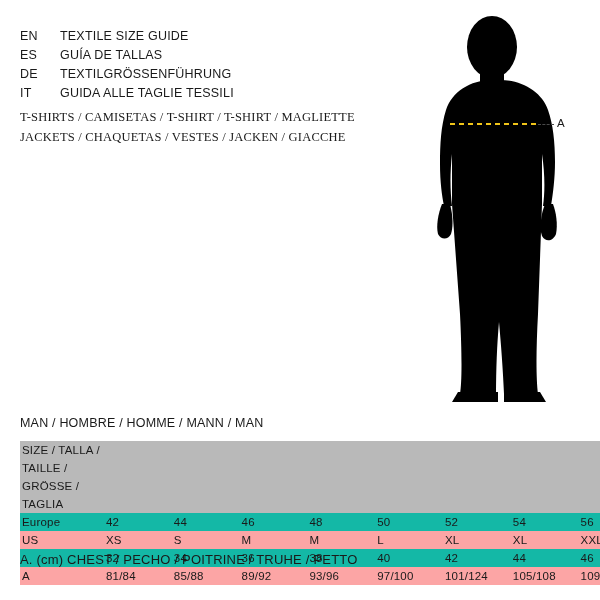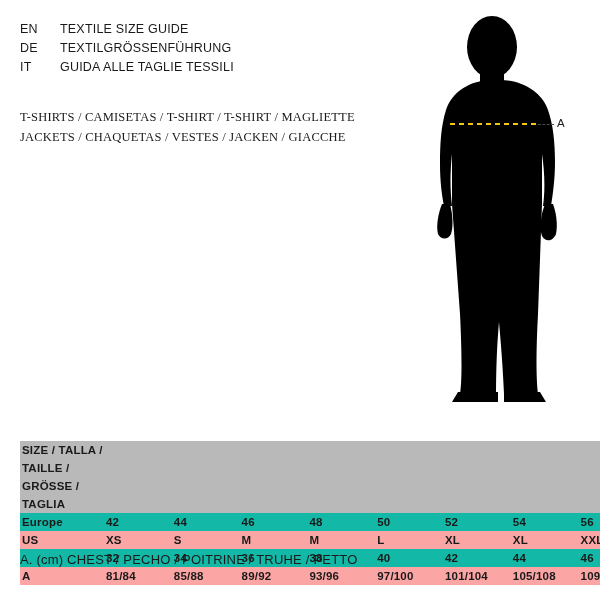--- a/index.html
+++ b/index.html
@@ -18,21 +18,21 @@
   .page {
     position: relative;
     width: 600px;
     height: 600px;
   }
 
   
   .lang-block {
     position: absolute;
     left: 20px;
-    top: 22px;
+    top: 29px;
     width: 330px;
   }
   .lang-row {
     display: flex;
     align-items: baseline;
     height: 19px;
     font-size: 12.5px;
     letter-spacing: 0.2px;
   }
   .lang-code {
@@ -104,21 +104,21 @@
     width: 561px;
     border-collapse: collapse;
     font-size: 11.5px;
     table-layout: fixed;
   }
   .size-table td, .size-table th {
     padding: 0;
     height: 18px;
     line-height: 18px;
     text-align: left;
-    font-weight: bold;
+    font-weight: normal;
     letter-spacing: 0.2px;
   }
   .size-table col.c-label { width: 86px; }
   .size-table col.c-val { width: 67.8px; }
 
   tr.head-row {
     background: #b9b9b9;
   }
   tr.head-row td {
     padding-left: 2px;
@@ -148,20 +148,24 @@
 </style>
 </head>
 <body>
 
 <div class="page">
 
   <div class="lang-block">
     <div class="lang-row">
       <span class="lang-code">EN</span>
       <span class="lang-text">TEXTILE SIZE GUIDE</span>
+    </div>
+    <div class="lang-row">
+      <span class="lang-code">ES</span>
+      <span class="lang-text">GUÍA DE TALLAS</span>
     </div>
     <div class="lang-row">
       <span class="lang-code">DE</span>
       <span class="lang-text">TEXTILGRÖSSENFÜHRUNG</span>
     </div>
     <div class="lang-row">
       <span class="lang-code">IT</span>
       <span class="lang-text">GUIDA ALLE TAGLIE TESSILI</span>
     </div>
   </div>
@@ -207,20 +211,21 @@
 
       <path d="M58 378 L98 378 L98 388 L52 388 Z" fill="#000000"></path>
       <path d="M104 378 L140 378 L146 388 L104 388 Z" fill="#000000"></path>
 
       <line x1="50" y1="110" x2="138" y2="110" stroke="#f0c419" stroke-width="2.2" stroke-dasharray="5 4"></line>
     </svg>
     <div class="marker-dashes"></div>
     <div class="marker-label">A</div>
   </div>
 
+  <div class="man-header">MAN / HOMBRE / HOMME / MANN / MAN</div>
 
   <table class="size-table">
     <colgroup>
       <col class="c-label">
       <col class="c-val">
         <col class="c-val">
         <col class="c-val">
         <col class="c-val">
       <col class="c-val">
         <col class="c-val">
@@ -276,21 +281,21 @@
         <td class="val">46</td>
       </tr>
 
       <tr class="band-alt">
         <td class="lbl">A</td>
         <td class="val">81/84</td>
         <td class="val">85/88</td>
         <td class="val">89/92</td>
         <td class="val">93/96</td>
         <td class="val">97/100</td>
-        <td class="val">101/104</td>
+        <td class="val">101/124</td>
         <td class="val">105/108</td>
         <td class="val">109/112</td>
       </tr>
     </tbody>
   </table>
 
   <div class="footnote">A. (cm) CHEST / PECHO / POITRINE / TRUHE / PETTO</div>
 
 </div>
 

